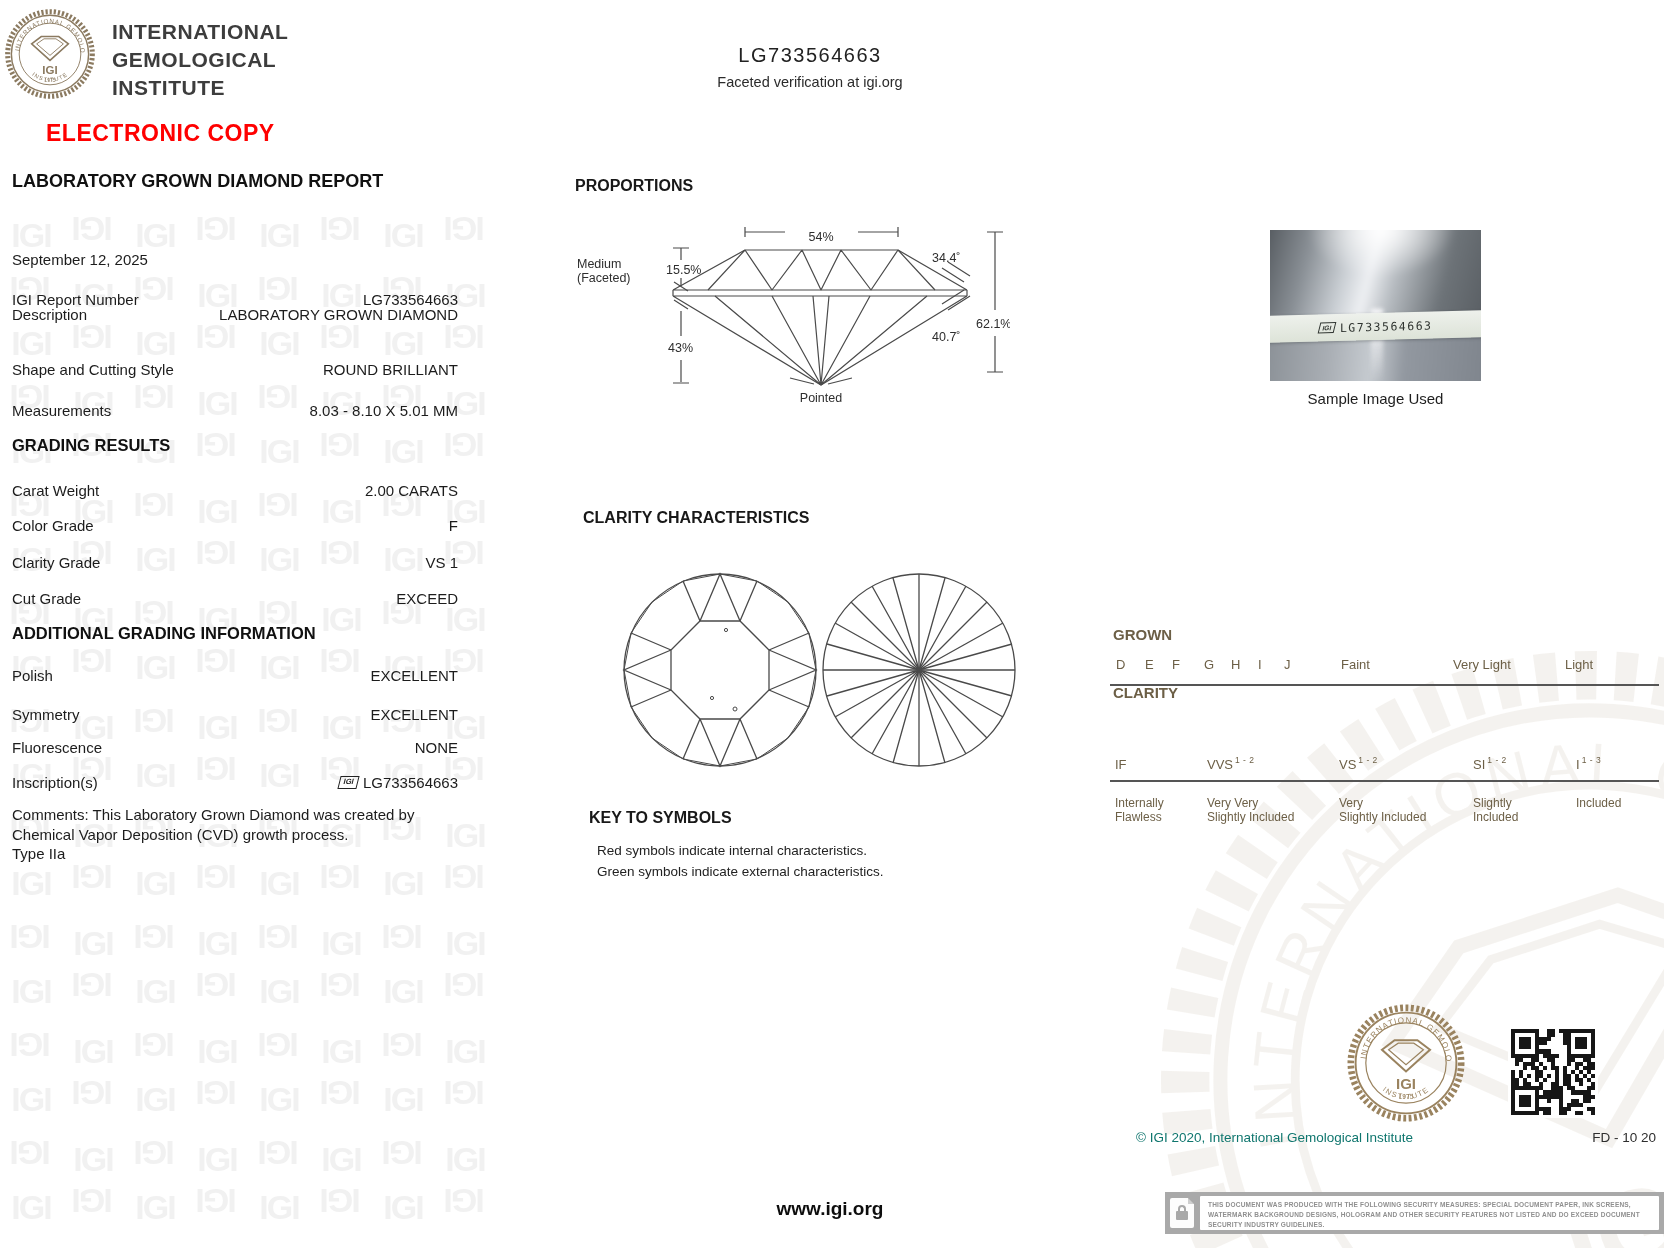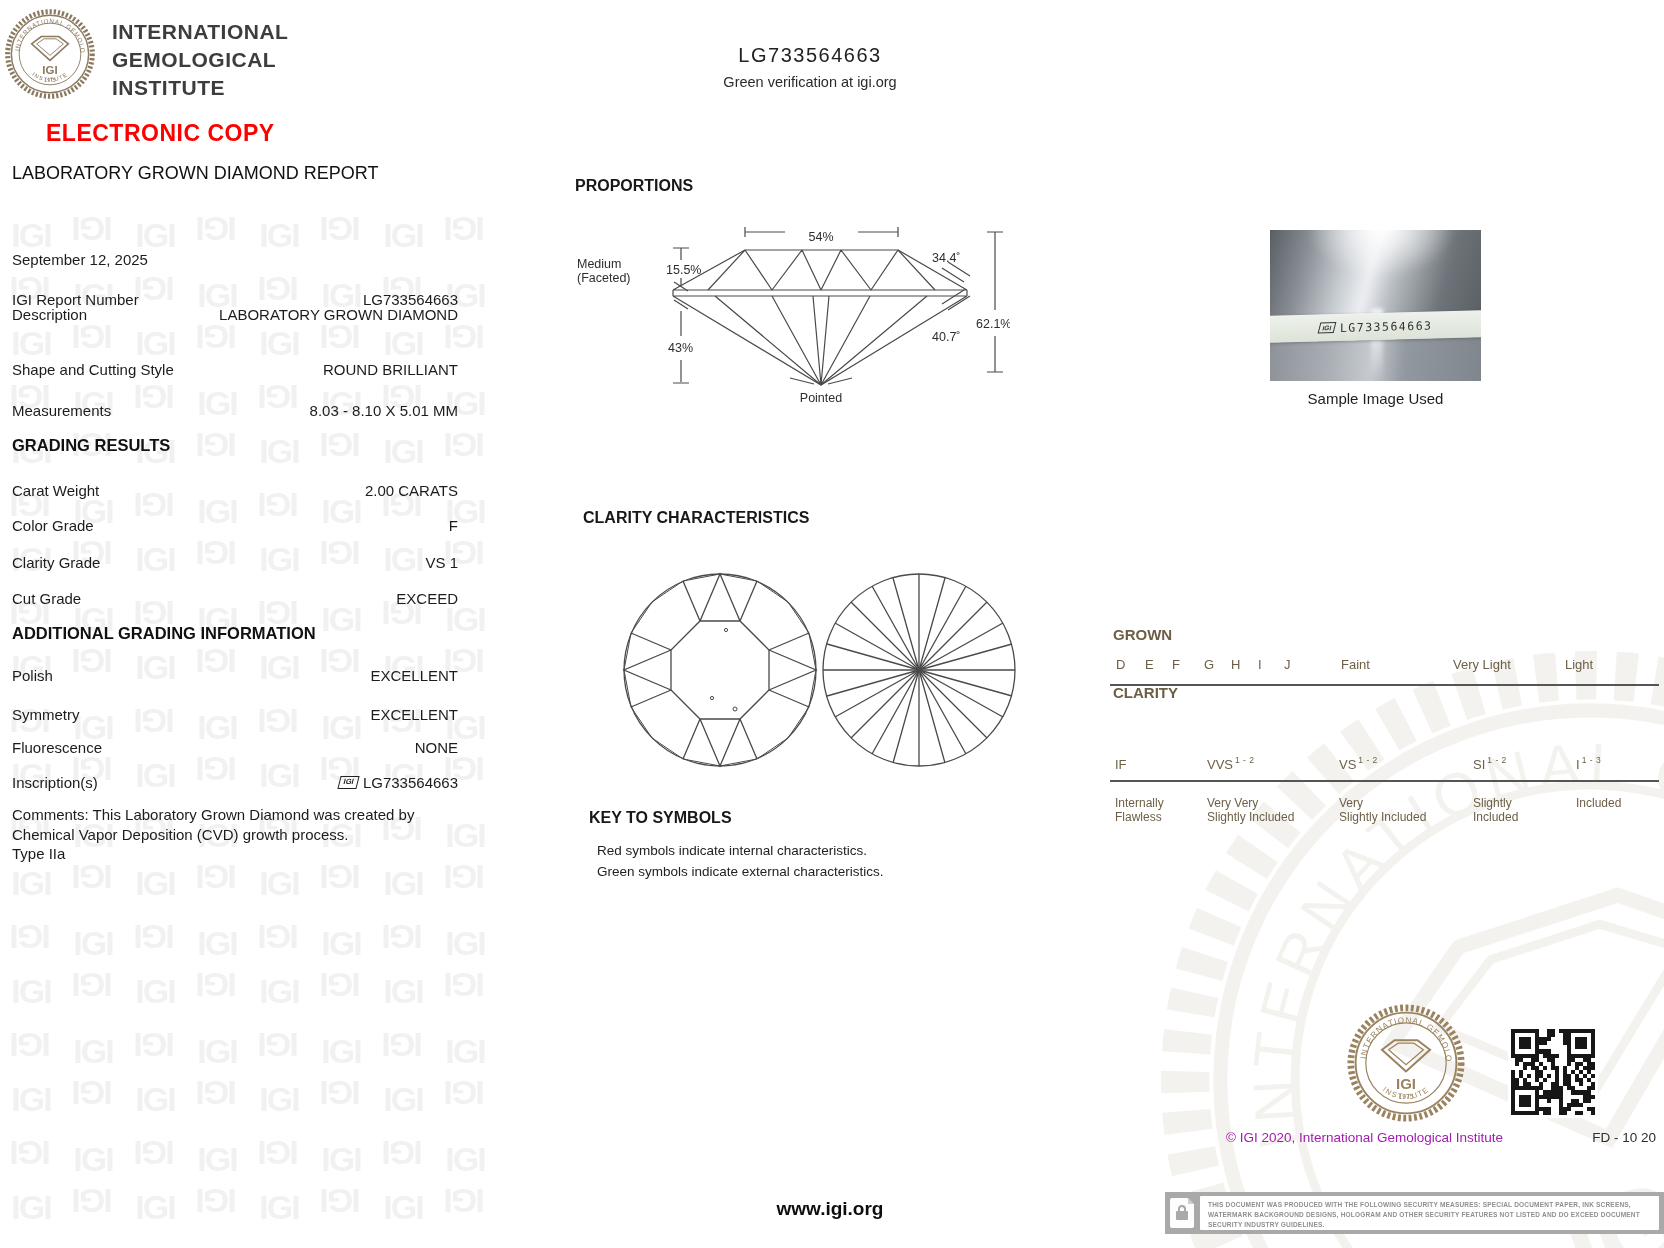--- a/index.html
+++ b/index.html
@@ -21,21 +21,21 @@
   .org-line { position:absolute; left:112px; font-size:21px; font-weight:bold;
     color:#3d3d3d; letter-spacing:.5px; }
   #electronic-copy { position:absolute; left:46px; top:120px; font-size:23px; font-weight:bold;
     color:#ff0000; letter-spacing:.5px; }
   #hdr-repno { position:absolute; left:620px; top:44px; width:380px; text-align:center;
     font-size:20px; letter-spacing:1.5px; color:#222; }
   #hdr-verif { position:absolute; left:620px; top:74px; width:380px; text-align:center;
     font-size:14.5px; color:#2b2b2b; }
 
   
-  #doc-title { position:absolute; left:12px; top:163px; font-size:18px; font-weight:normal; color:#111; }
+  #doc-title { position:absolute; left:12px; top:171px; font-size:18px; font-weight:bold; color:#111; }
   .lrow { position:absolute; left:12px; width:446px; height:18px; font-size:15px; }
   .lrow .lab { position:absolute; left:0; white-space:nowrap; }
   .lrow .val { position:absolute; right:0; white-space:nowrap; display:flex; align-items:center; gap:5px; }
   .sechead { position:absolute; left:12px; font-size:16.5px; font-weight:bold; color:#111; }
   #comments { position:absolute; left:12px; top:805px; width:408px; font-size:15px;
     line-height:19.5px; white-space:pre-line; }
 
   .igi-glyph { display:inline-block; border:1.3px solid #222; transform:skewX(-14deg);
     font-size:7.5px; font-weight:bold; line-height:10px; width:19px; height:13px;
     text-align:center; color:#222; }
@@ -79,21 +79,21 @@
   .cgrade sup { font-size:8.5px; position:relative; top:-1px; margin-left:2px; letter-spacing:.5px; }
   .cdesc { position:absolute; top:796px; width:118px; font-size:12px; line-height:14px; white-space:pre-line; }
 
   
   #seal-bottom { position:absolute; left:1346px; top:1002px; width:120px; height:122px; color:#9a835f; z-index:1; }
   #seal-top { position:absolute; left:4px; top:8px; width:92px; height:92px; color:#8b7a60; z-index:1; }
   #qr-code { position:absolute; left:1508px; top:1026px; width:90px; height:92px;
     display:grid; grid-template-rows:repeat(21,1fr); grid-template-columns:repeat(21,1fr);
     background:#fff; padding:3px; z-index:1; }
   #qr-code i { background:#161616; }
-  #copyright { position:absolute; left:1226px; top:1130px; font-size:13.5px; color:#a21caf; z-index:1; }
+  #copyright { position:absolute; left:1136px; top:1130px; font-size:13.5px; color:#0f766e; z-index:1; }
   #form-code { position:absolute; right:8px; top:1130px; font-size:13.5px; color:#2e2e2e; z-index:1; }
   #website { position:absolute; left:740px; top:1198px; width:180px; text-align:center;
     font-size:19px; font-weight:bold; color:#0d0d0d; }
   #security-bar { position:absolute; left:1165px; top:1192px; width:499px; height:42px;
     background:#a9a9a9; display:flex; align-items:center; padding:4px 5px; gap:6px; z-index:2; }
   #sec-icon { width:24px; height:30px; background:#fdfdfd; border-radius:2px; position:relative; flex:0 0 auto; }
   #sec-icon .lock-body { position:absolute; left:6px; top:13px; width:12px; height:9px; background:#a9a9a9; border-radius:1px; }
   #sec-icon .lock-shackle { position:absolute; left:8px; top:7px; width:8px; height:8px;
     border:2px solid #a9a9a9; border-bottom:none; border-radius:5px 5px 0 0; }
   #sec-icon .fold { position:absolute; right:0; top:0; width:0; height:0;
@@ -136,21 +136,21 @@
   </svg>
 
   <svg id="seal-top" viewBox="0 0 100 100">
       <use href="#seal"></use>
     </svg>
   <div class="org-line" style="top:20px">INTERNATIONAL</div>
   <div class="org-line" style="top:48px">GEMOLOGICAL</div>
   <div class="org-line" style="top:76px">INSTITUTE</div>
   <div id="electronic-copy">ELECTRONIC COPY</div>
   <div id="hdr-repno">LG733564663</div>
-  <div id="hdr-verif">Green verification at igi.org</div>
+  <div id="hdr-verif">Faceted verification at igi.org</div>
 
   <div id="doc-title">LABORATORY GROWN DIAMOND REPORT</div>
   <div class="lrow" style="top:251px">
       <span class="lab">September 12, 2025</span>
     </div>
 
   <div class="lrow" style="top:291px">
     <span class="lab">IGI Report Number</span>
     <span class="val">LG733564663</span>
     </div>

